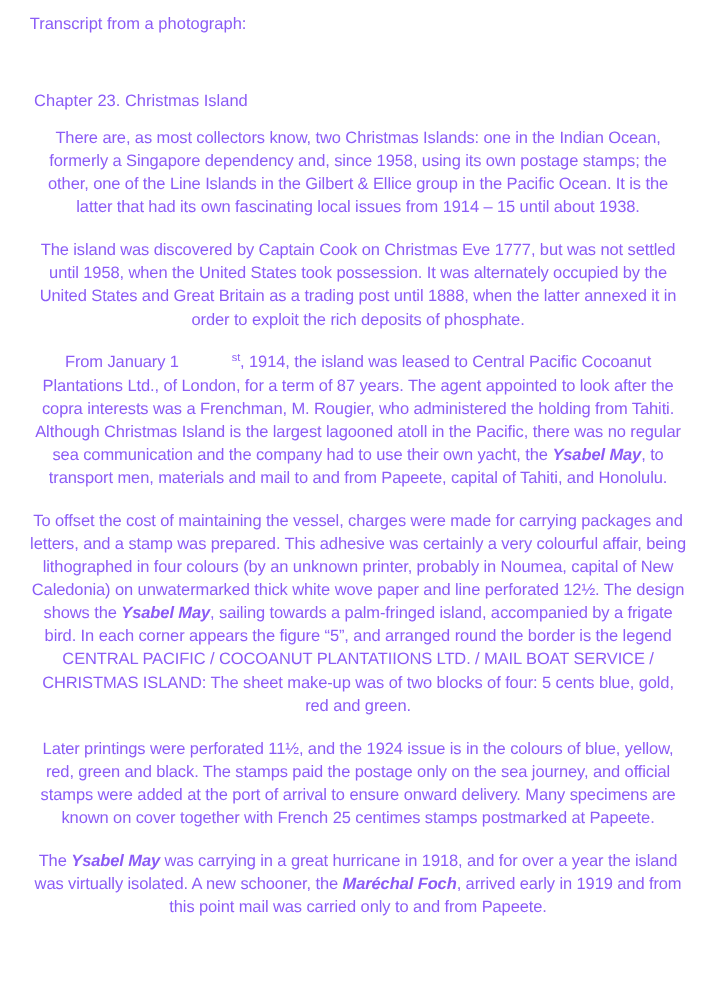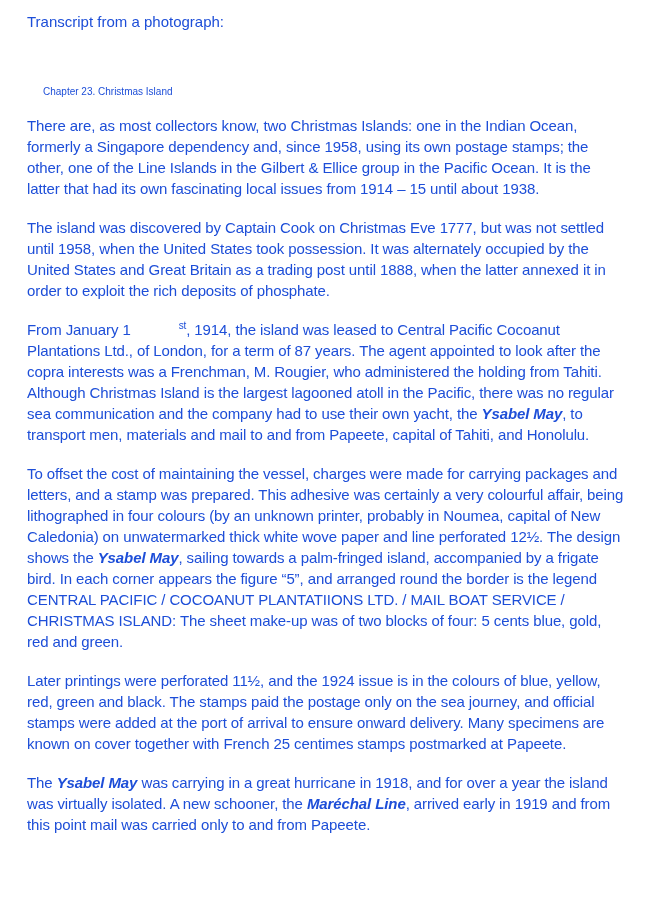--- a/index.html
+++ b/index.html
@@ -13,35 +13,36 @@
     overflow: hidden;
   }
   .page {
     box-sizing: border-box;
     width: 645px;
     height: 900px;
     padding: 11px 21px 0 27px;
     font-family: "Liberation Sans", "DejaVu Sans", sans-serif;
     font-size: 15px;
     line-height: 21px;
-    color: #1d4ed8;
+    color: #8b5cf6;
     background: #ffffff;
   }
   .source-note {
     margin: 0 0 49px 0;
   }
   .chapter-heading {
-    margin: 0 0 13px 16px;
+    margin: 0 0 13px 4px;
     font-weight: normal;
-    font-size: 10px;
+    font-size: 15px;
     line-height: 21px;
   }
   .para {
     margin: 0 0 18px 0;
     letter-spacing: -0.1px;
+    text-align: center;
   }
   .it {
     font-style: italic;
     font-weight: bold;
   }
   sup {
     font-size: 10px;
     line-height: 0;
     vertical-align: super;
     margin-left: 48px;
@@ -58,14 +59,14 @@
   <p class="para"><span>There are, as most collectors know, two Christmas Islands: one in the Indian Ocean, formerly a Singapore dependency and, since 1958, using its own postage stamps; the other, one of the Line Islands in the Gilbert &amp; Ellice group in the Pacific Ocean.  It is the latter that had its own fascinating local issues from 1914 – 15 until about 1938.</span></p>
 
   <p class="para"><span>The island was discovered by Captain Cook on Christmas Eve 1777, but was not settled until 1958, when the United States took possession. It was alternately occupied by the United States and Great Britain as a trading post until 1888, when the latter annexed it in order to exploit the rich deposits of phosphate.</span></p>
 
   <p class="para"><span>From January 1</span><sup>st</sup><span>, 1914, the island was leased to Central Pacific Cocoanut Plantations Ltd., of London, for a term of 87 years. The agent appointed to look after the copra interests was a Frenchman, M. Rougier, who administered the holding from Tahiti. Although Christmas Island is the largest lagooned atoll in the Pacific, there was no regular sea communication and the company had to use their own yacht, the </span><span class="it">Ysabel May</span><span>, to transport men, materials and mail to and from Papeete, capital of Tahiti, and Honolulu.</span></p>
 
   <p class="para"><span>To offset the cost of maintaining the vessel, charges were made for carrying packages and letters, and a stamp was prepared. This adhesive was certainly a very colourful affair, being lithographed in four colours (by an unknown printer, probably in Noumea, capital of New Caledonia) on unwatermarked thick white wove paper and line perforated 12½. The design shows the </span><span class="it">Ysabel May</span><span>, sailing towards a palm-fringed island, accompanied by a frigate bird. In each corner appears the figure “5”, and arranged round the border is the legend CENTRAL PACIFIC / COCOANUT PLANTATIIONS LTD. / MAIL BOAT SERVICE / CHRISTMAS ISLAND: The sheet make-up was of two blocks of four: 5 cents blue, gold, red and green.</span></p>
 
   <p class="para"><span>Later printings were perforated 11½, and the 1924 issue is in the colours of blue, yellow, red, green and black. The stamps paid the postage only on the sea journey, and official stamps were added at the port of arrival to ensure onward delivery. Many specimens are known on cover together with French 25 centimes stamps postmarked at Papeete.</span></p>
 
-  <p class="para"><span>The </span><span class="it">Ysabel May</span><span> was carrying in a great hurricane in 1918, and for over a year the island was virtually isolated. A new schooner, the </span><span class="it">Maréchal Line</span><span>, arrived early in 1919 and from this point mail was carried only to and from Papeete.</span></p>
+  <p class="para"><span>The </span><span class="it">Ysabel May</span><span> was carrying in a great hurricane in 1918, and for over a year the island was virtually isolated. A new schooner, the </span><span class="it">Maréchal Foch</span><span>, arrived early in 1919 and from this point mail was carried only to and from Papeete.</span></p>
 </div>
 
 </body></html>

